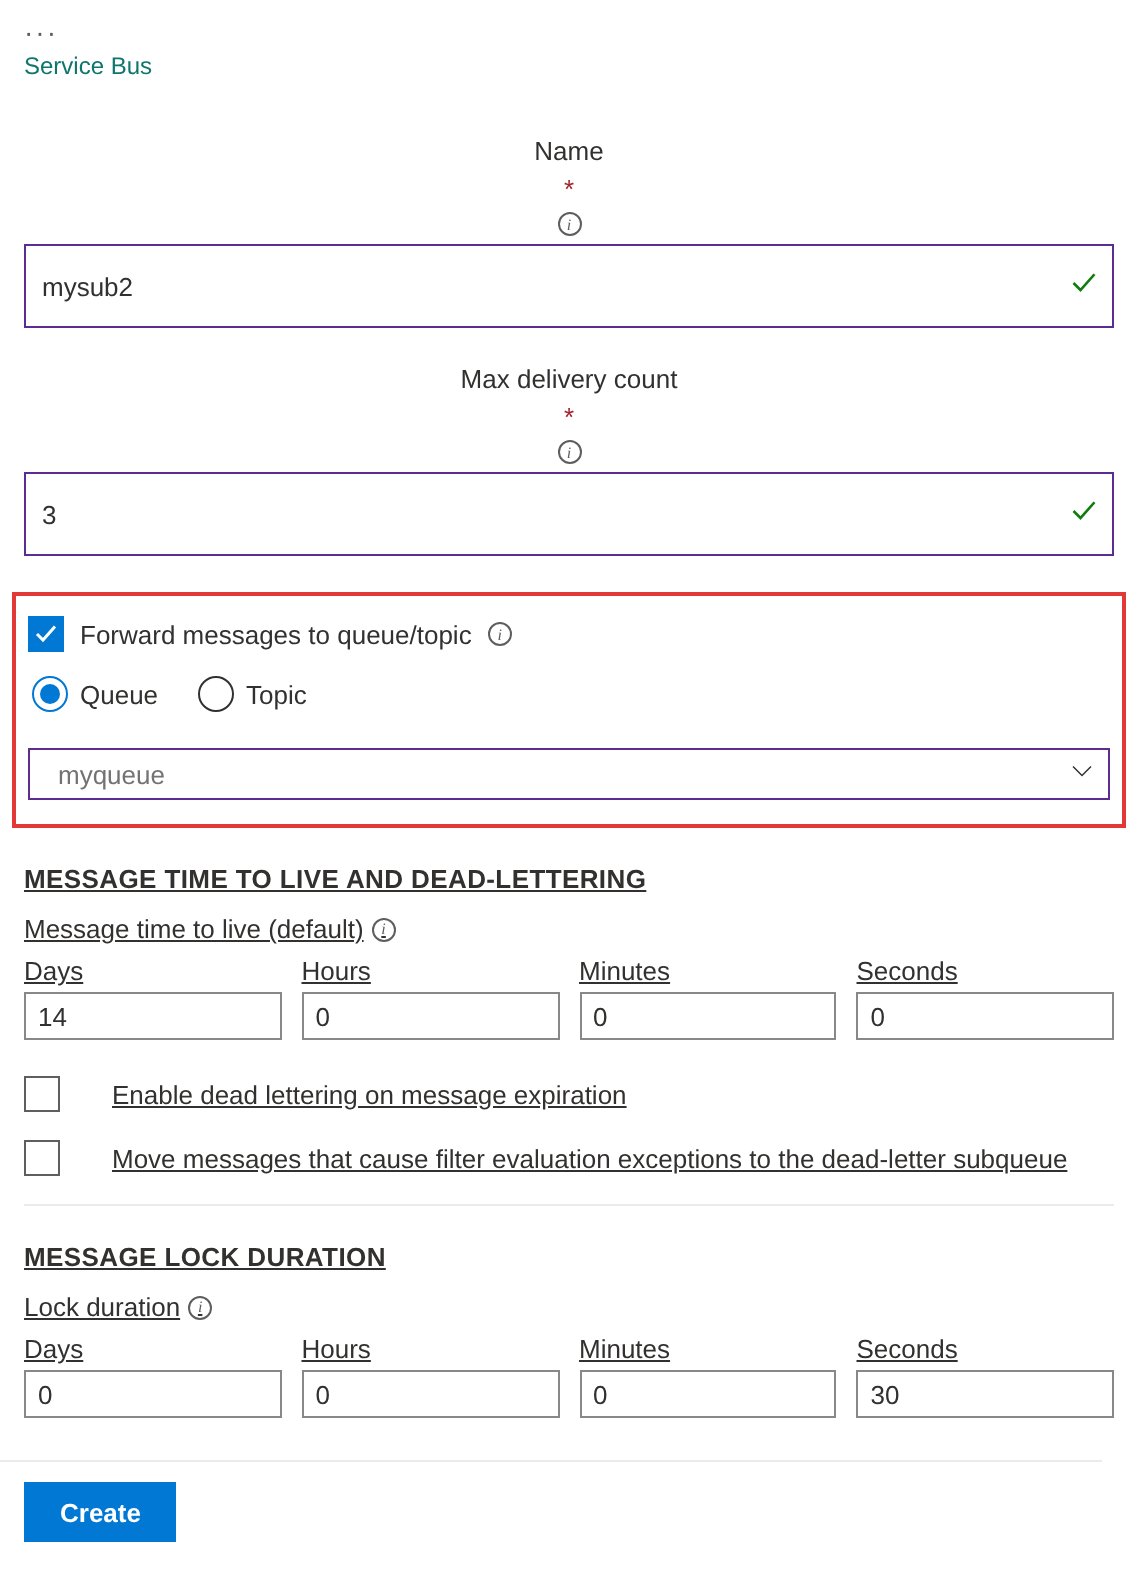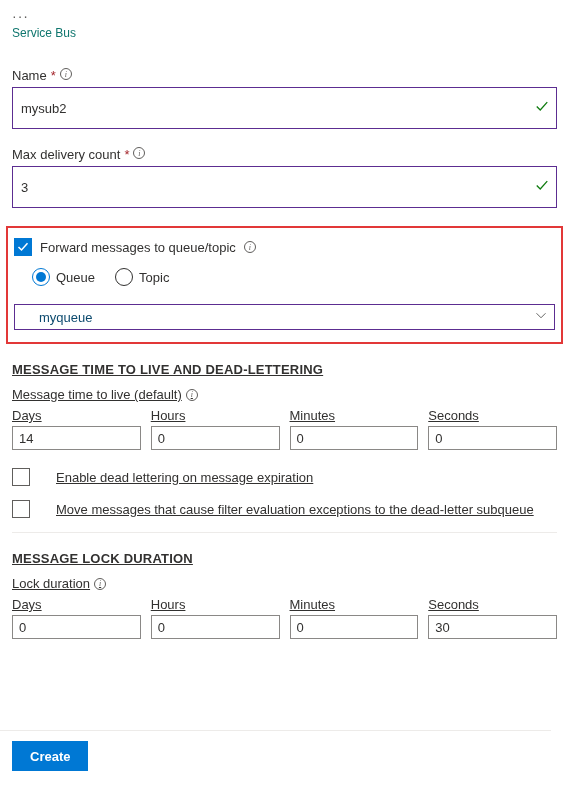--- a/index.html
+++ b/index.html
@@ -12,21 +12,21 @@
     height: 785px;
     position: relative;
     padding: 8px 12px;
   }
   .header-row { display: flex; align-items: center; gap: 10px; }
   .page-title { font-size: 24px; font-weight: 600; color: #201f1e; }
   .ellipsis { font-size: 14px; color: #605e5c; letter-spacing: 1px; cursor: pointer; }
   .subtitle { font-size: 12px; color: #0f766e; margin-top: 2px; }
   .content { margin-top: 28px; }
   .field-group { margin-bottom: 18px; }
-  .field-label { font-size: 13px; color: #323130; display: flex; gap: 4px; margin-bottom: 4px; }
+  .field-label { font-size: 13px; color: #323130; display: flex; align-items: center; gap: 4px; margin-bottom: 4px; flex-direction: column; }
   .required { color: #a4262c; }
   .info-icon {
     display: inline-flex; width: 12px; height: 12px; border: 1px solid #605e5c;
     border-radius: 50%; font-size: 8px; align-items: center; justify-content: center;
     color: #605e5c; font-style: italic; font-family: serif;
   }
   .text-input {
     width: 100%; height: 42px; border: 1px solid #5c2d91;
     padding: 0 28px 0 8px; font-size: 13px; color: #323130;
     outline: none; background: #fff;
@@ -41,32 +41,32 @@
     margin: 0 -6px 18px -6px;
     padding: 10px 6px 12px 6px;
   }
   .checkbox-row { display: flex; align-items: center; gap: 8px; margin-bottom: 12px; }
   .checkbox {
     width: 18px; height: 18px; border: 1px solid #605e5c;
     display: inline-flex; align-items: center; justify-content: center;
     font-size: 12px; flex-shrink: 0;
   }
   .checkbox.checked { background: #0078d4; border-color: #0078d4; color: #fff; }
-  .radio-row { display: flex; align-items: flex-start; gap: 20px; margin-bottom: 18px; margin-left: 18px;}
+  .radio-row { display: flex; align-items: flex-start; gap: 20px; margin-bottom: 18px; margin-left: 2px;}
   .radio-item { display: flex; align-items: center; gap: 6px; }
   .radio {
     width: 18px; height: 18px; border: 1px solid #323130; border-radius: 50%;
     display: inline-flex; align-items: center; justify-content: center; flex-shrink: 0;
   }
   .radio.selected { border-color: #0078d4; }
   .radio.selected .dot { width: 10px; height: 10px; background: #0078d4; border-radius: 50%; }
   .select-wrap { position: relative; }
   .select-input {
     width: 100%; height: 26px; border: 1px solid #5c2d91;
-    padding: 0 28px 0 24px; font-size: 13px; color: #0c4a6e;
+    padding: 0 28px 0 14px; font-size: 13px; color: #737373;
     background: #fff; outline: none;
   }
   .chevron {
     position: absolute; right: 8px; top: 50%; transform: translateY(-50%);
     pointer-events: none;
   }
   .section-heading {
     font-size: 13px; font-weight: 600; color: #323130;
     text-transform: uppercase; letter-spacing: 0.2px;
     margin-bottom: 10px;

